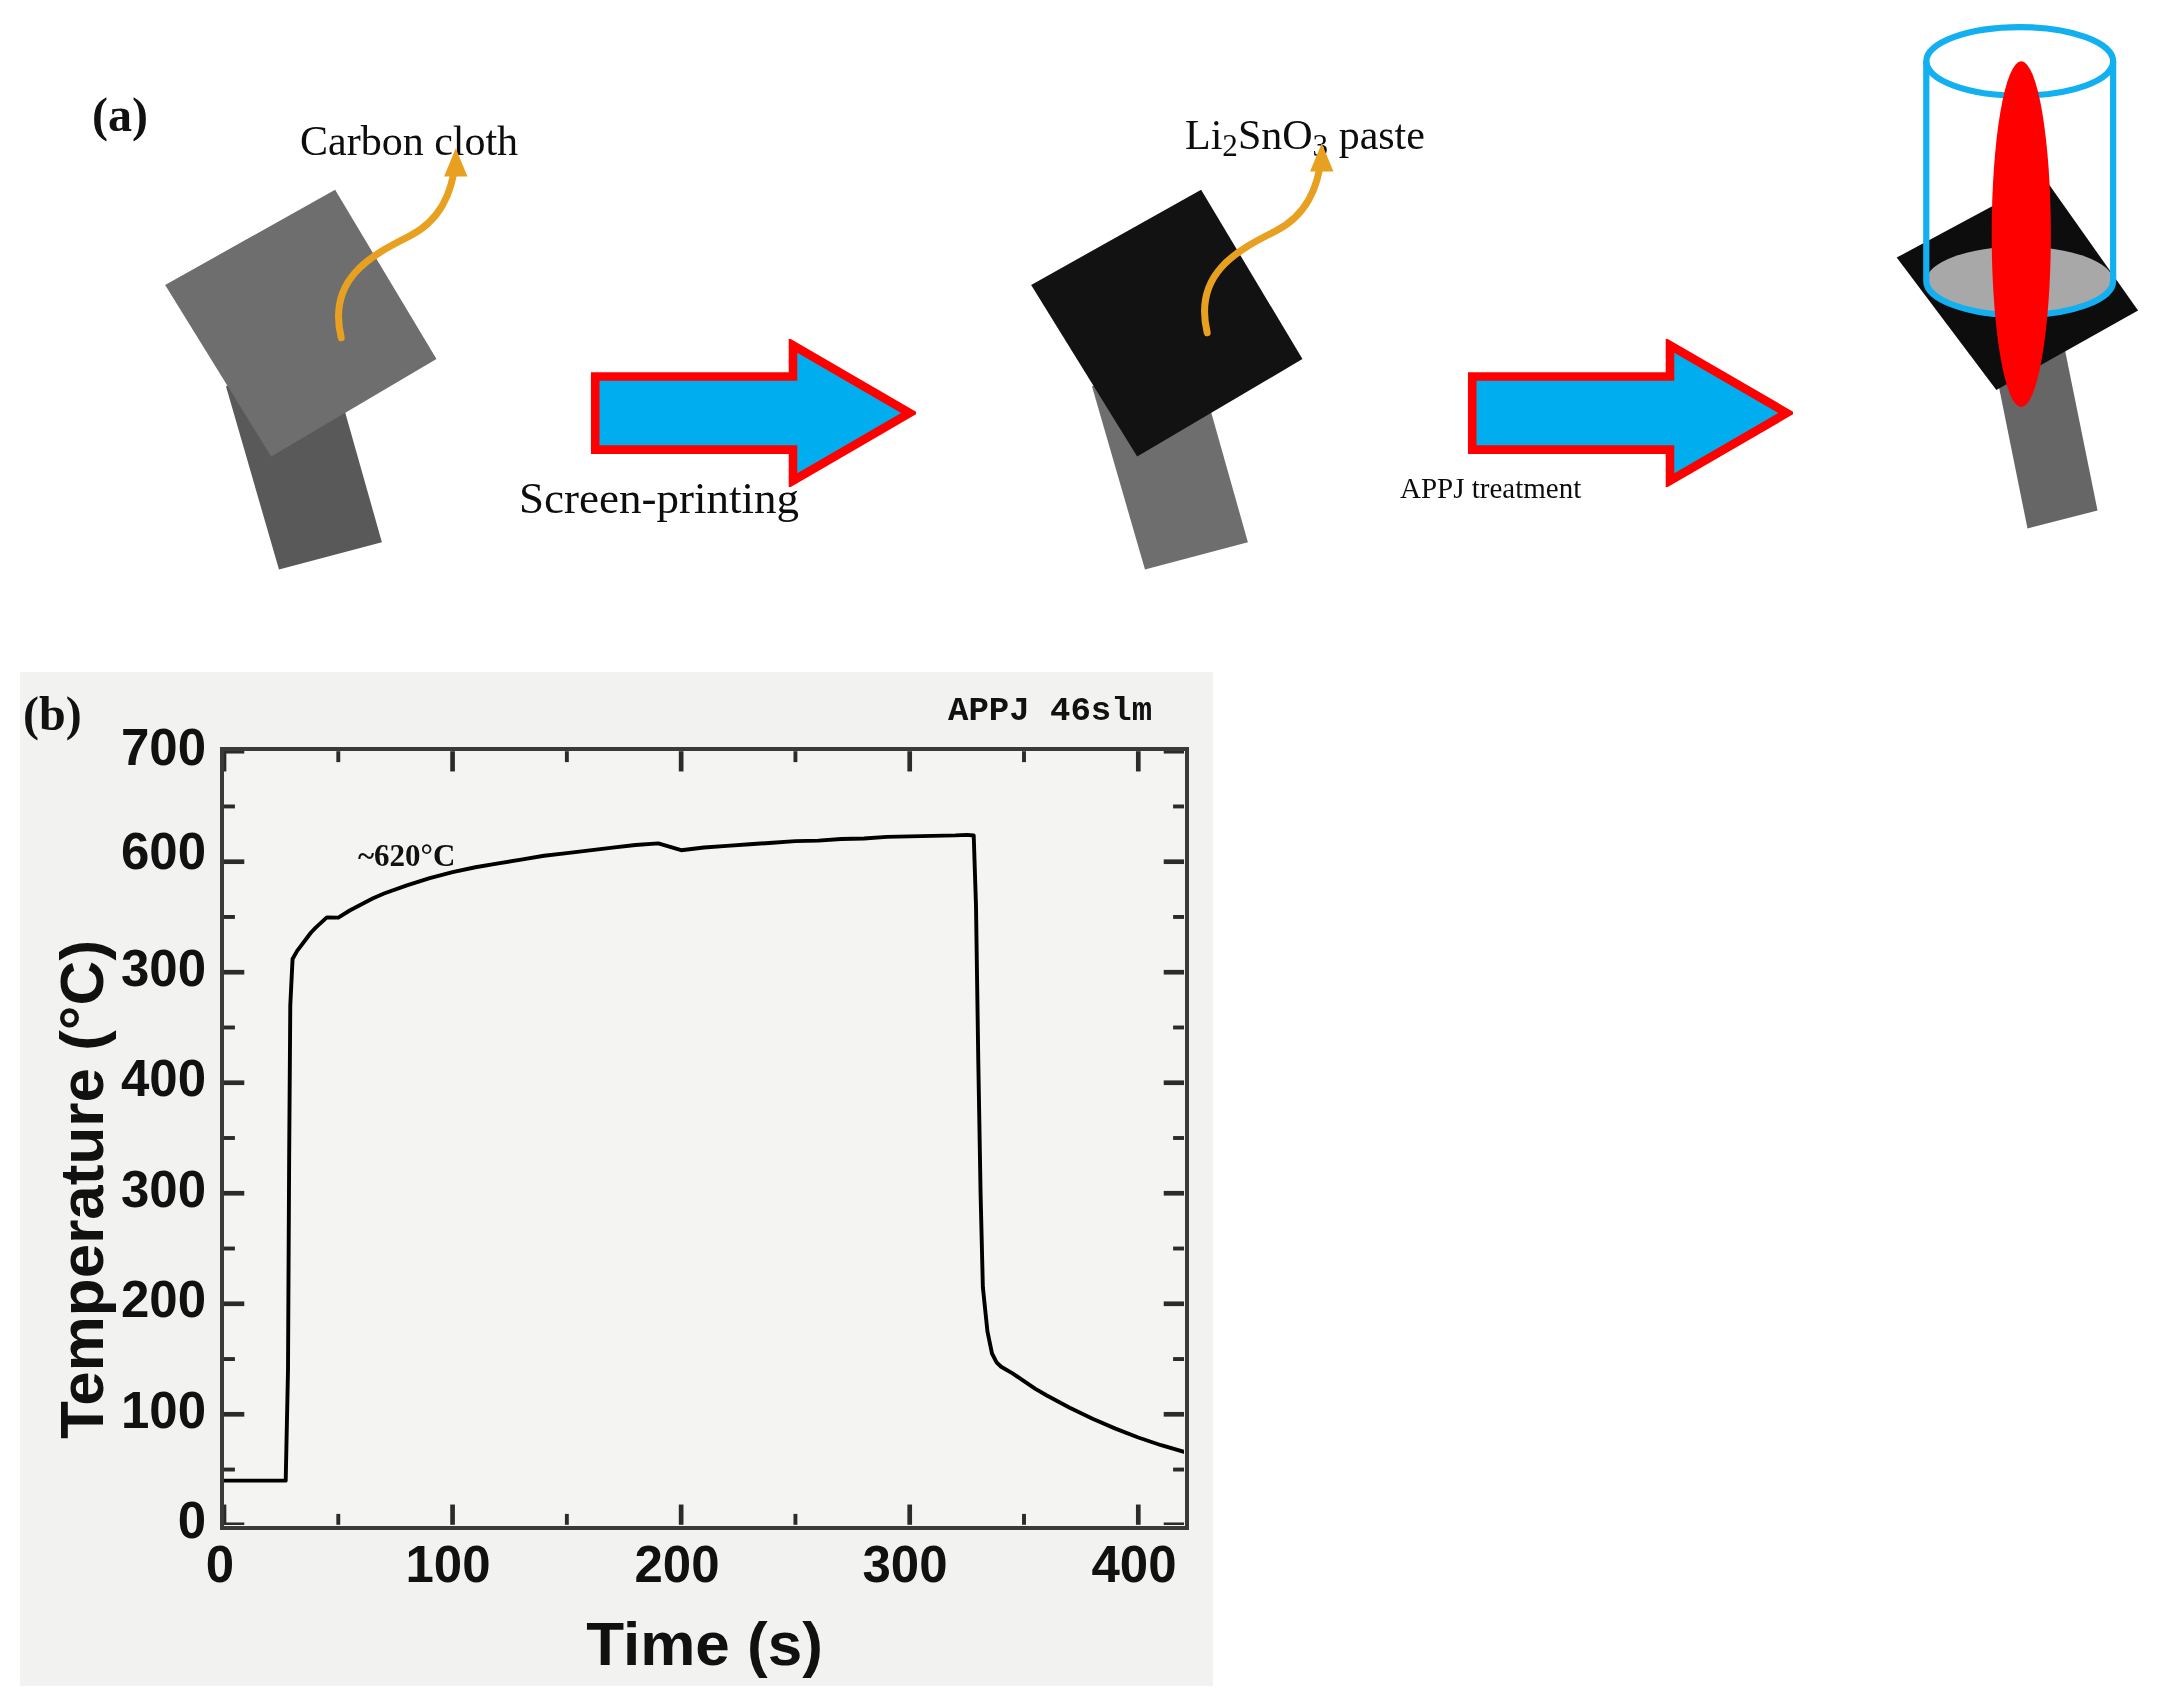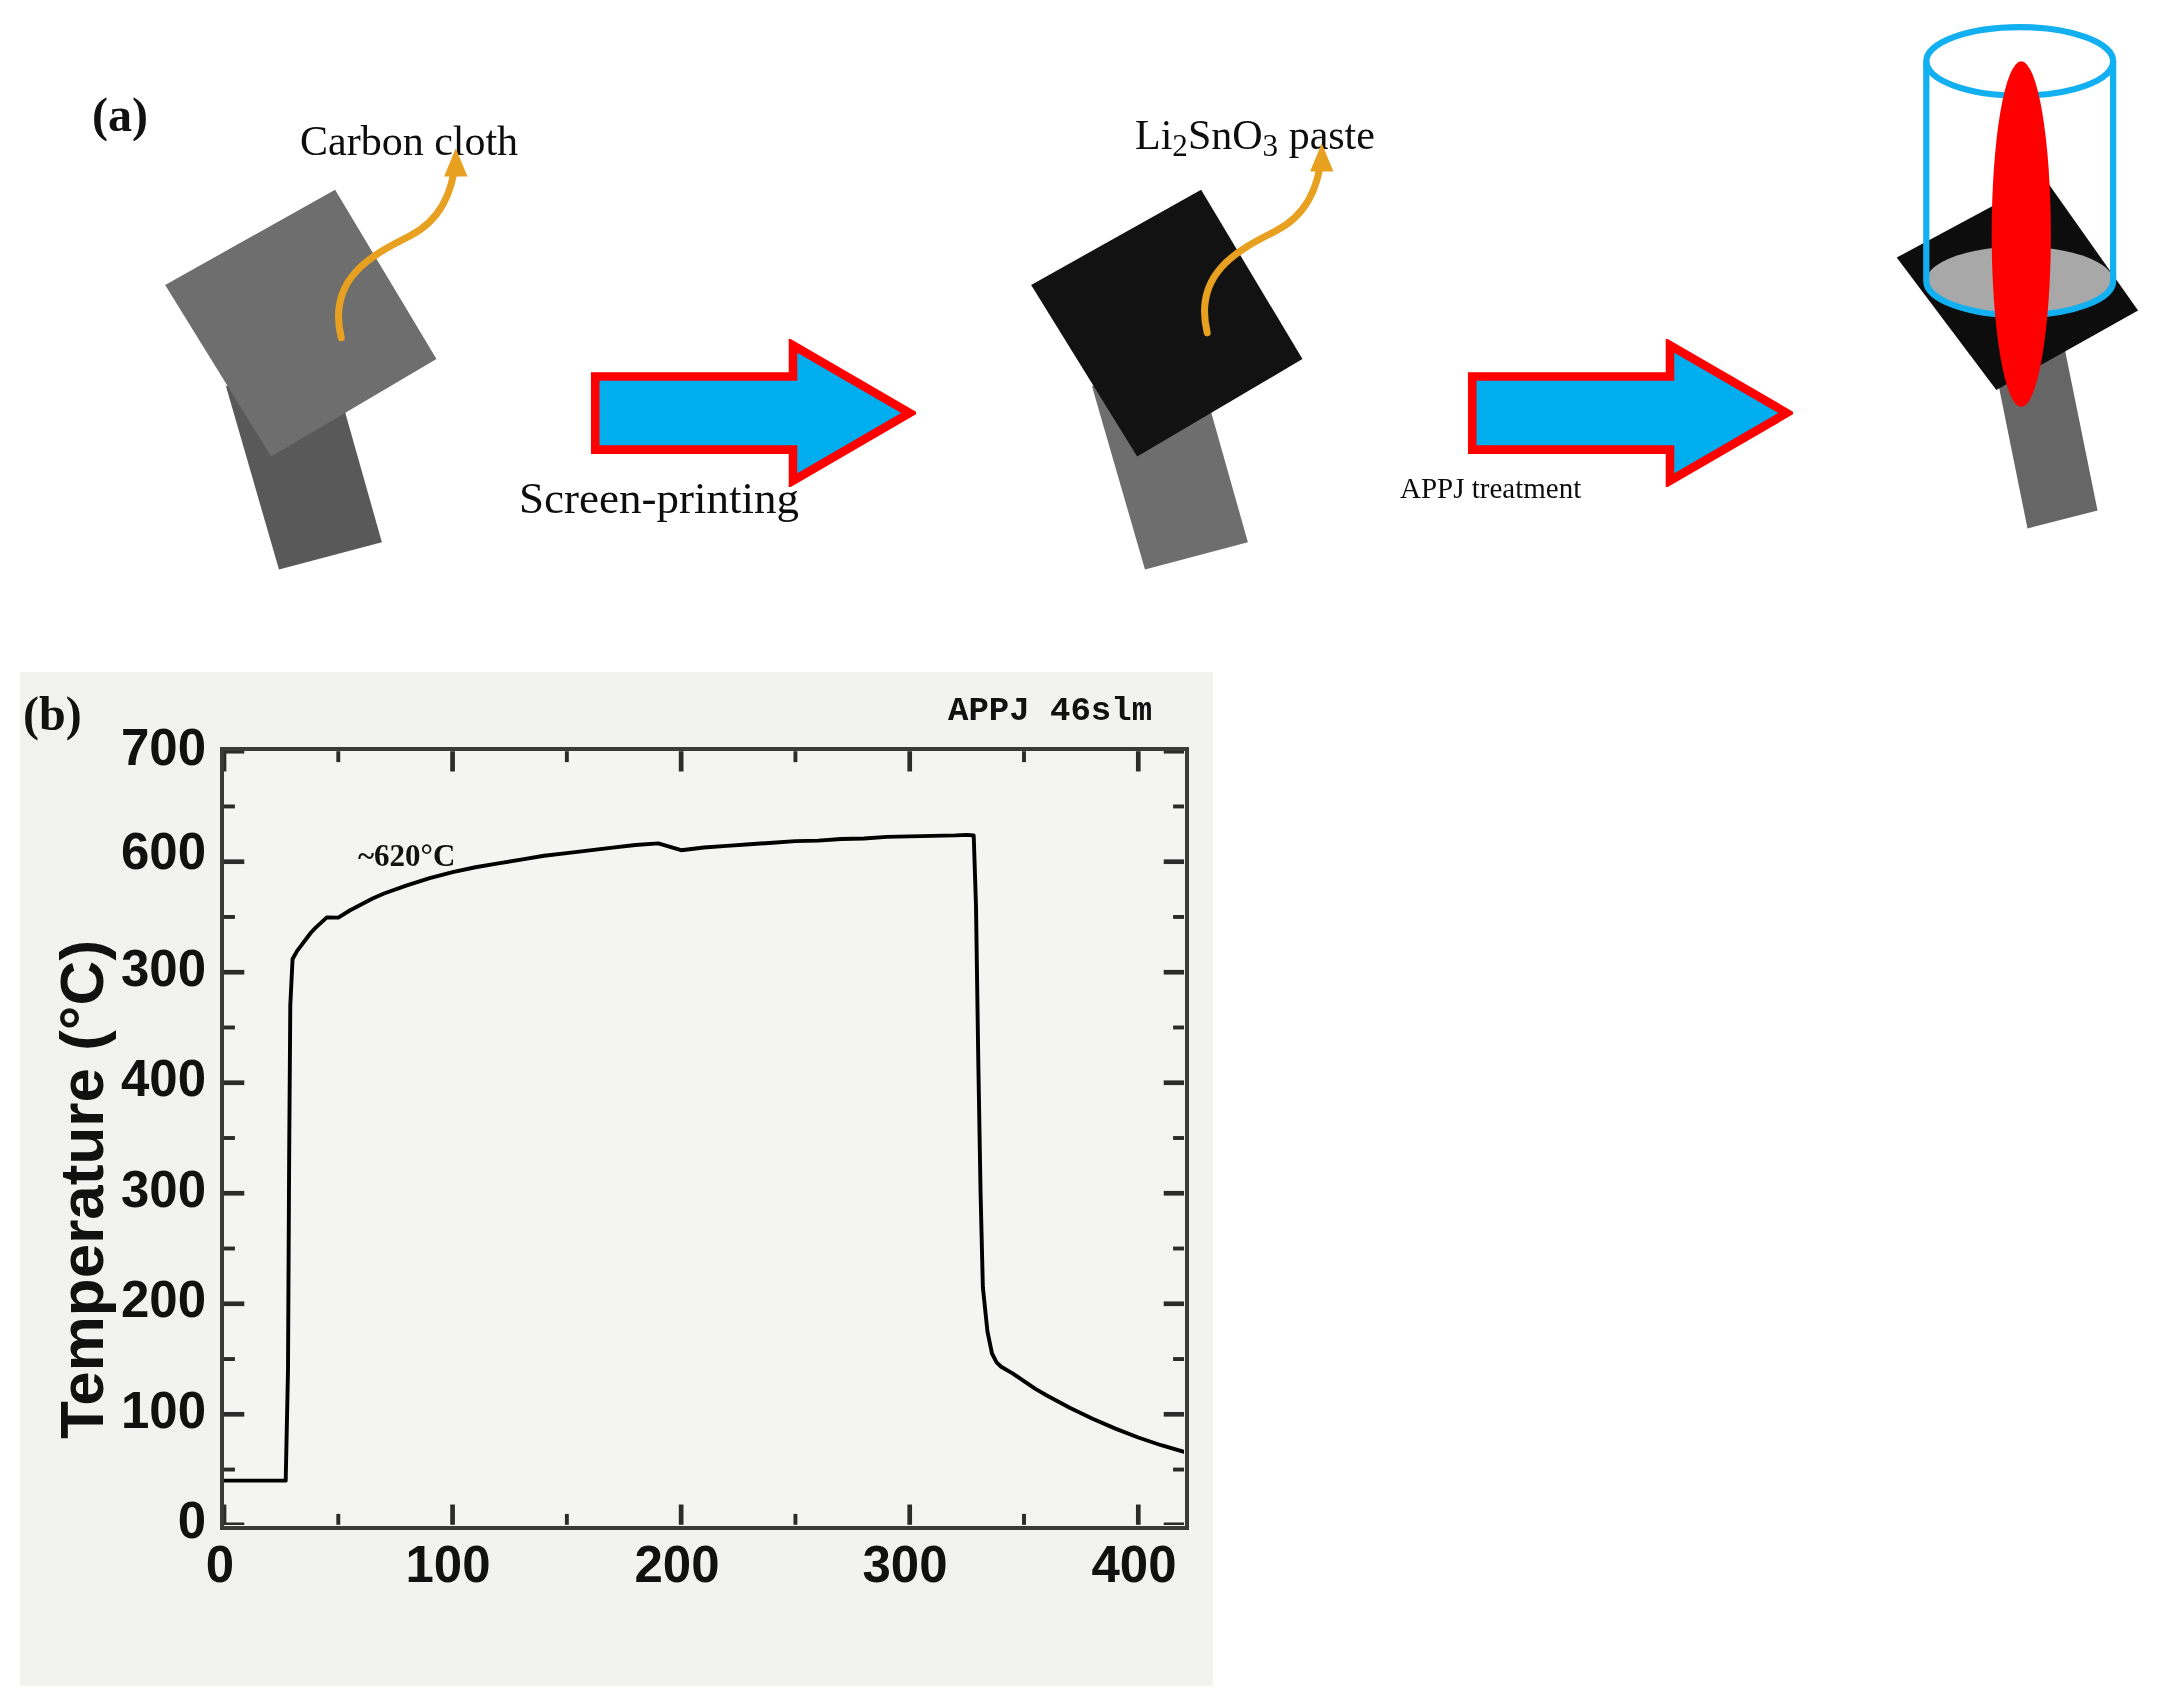--- a/index.html
+++ b/index.html
@@ -17,21 +17,21 @@
     font-weight:bold;font-size:48px;color:#111;letter-spacing:0px;
   }
   #tag-a{left:92px;top:87px;}
   #tag-b{left:23.4px;top:686px;}
 
   .step-label{
     position:absolute;font-family:"Liberation Serif",serif;
     font-weight:normal;color:#0d0d0d;white-space:nowrap;
   }
   #lbl-carbon{left:300px;top:117px;font-size:42px;}
-  #lbl-paste{left:1135px;top:111px;font-size:42px;}
+  #lbl-paste{left:1185px;top:111px;font-size:42px;}
   #lbl-screen{left:519px;top:472px;font-size:45px;}
   #lbl-appj{left:1400px;top:472px;font-size:29px;}
   .sub{font-size:0.74em;vertical-align:-0.22em;}
 
   .stage{position:absolute;}
 
   
   #stage1{left:140px;top:168px;width:437px;height:421px;}
   
   #stage2{left:1006px;top:168px;width:437px;height:421px;}
@@ -232,15 +232,16 @@
         <line x1="0" y1="141.71428571428578" x2="26" y2="141.71428571428578" stroke="#2b2b2b" stroke-width="6"></line>
         <line x1="1231" y1="141.71428571428578" x2="1205" y2="141.71428571428578" stroke="#2b2b2b" stroke-width="6"></line>
         <line x1="0" y1="70.85714285714278" x2="14" y2="70.85714285714278" stroke="#2b2b2b" stroke-width="5"></line>
         <line x1="1231" y1="70.85714285714278" x2="1217" y2="70.85714285714278" stroke="#2b2b2b" stroke-width="5"></line>
         <line x1="0" y1="0" x2="26" y2="0" stroke="#2b2b2b" stroke-width="6"></line>
         <line x1="1231" y1="0" x2="1205" y2="0" stroke="#2b2b2b" stroke-width="6"></line>
         <path d="M 0.00 935.31 L 14.65 935.31 L 29.31 935.31 L 43.96 935.31 L 58.62 935.31 L 73.27 935.31 L 79.14 935.31 L 82.07 793.60 L 83.53 524.34 L 85.00 325.94 L 87.93 266.42 L 93.79 256.01 L 99.65 248.28 L 105.51 240.56 L 111.38 232.84 L 117.24 226.53 L 131.89 213.14 L 146.55 213.42 L 161.20 204.28 L 175.86 196.56 L 190.51 188.83 L 205.17 182.53 L 234.48 171.97 L 263.79 162.83 L 293.10 155.11 L 322.40 148.80 L 351.71 143.91 L 381.02 139.02 L 410.33 134.13 L 439.64 130.66 L 468.95 127.19 L 498.26 123.72 L 527.57 120.24 L 556.88 118.19 L 586.19 126.98 L 615.50 123.50 L 644.81 121.45 L 674.12 119.39 L 703.43 117.34 L 732.74 115.28 L 762.05 114.65 L 791.36 112.59 L 820.67 111.95 L 849.98 109.90 L 879.29 109.26 L 908.60 108.62 L 937.90 107.99 L 952.56 107.35 L 961.35 108.13 L 964.28 198.40 L 967.21 396.80 L 970.15 566.86 L 973.08 687.31 L 978.94 744.00 L 984.80 772.34 L 990.66 783.68 L 996.52 789.35 L 1011.18 797.85 L 1025.83 807.77 L 1040.49 817.69 L 1055.14 826.19 L 1084.45 841.78 L 1113.76 855.95 L 1143.07 868.71 L 1172.38 880.05 L 1201.69 889.97 L 1231.00 898.47" fill="none" stroke="#000000" stroke-width="5" stroke-linejoin="round" stroke-linecap="round"></path>
       </svg>
   </div>
 
+  <div id="xaxis-title">Time (s)</div>
   <div id="yaxis-title">Temperature (°C)</div>
 </div>
 
 
 </body></html>

